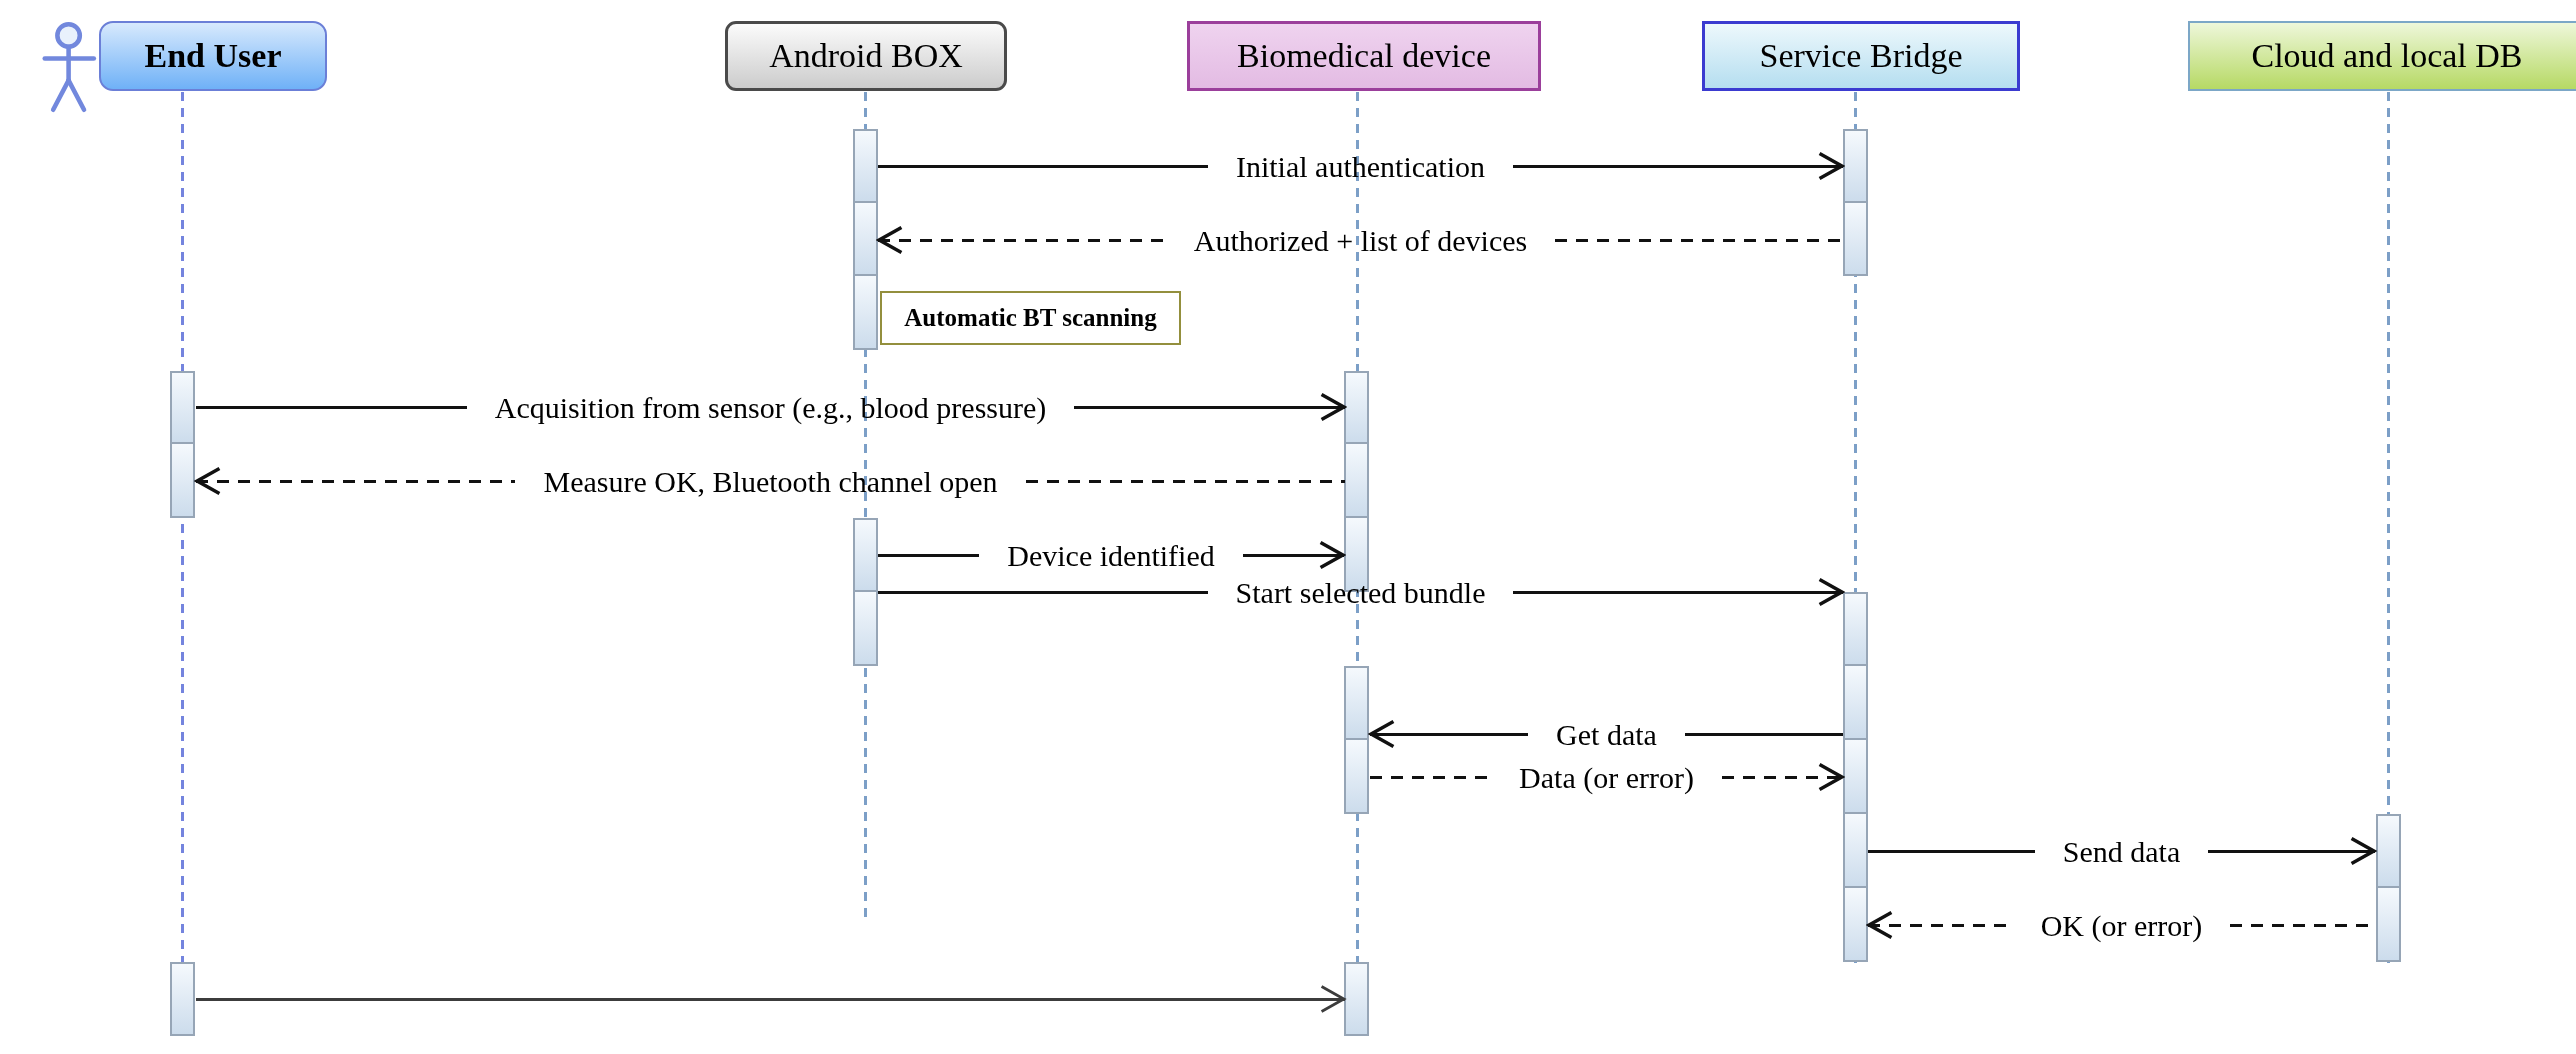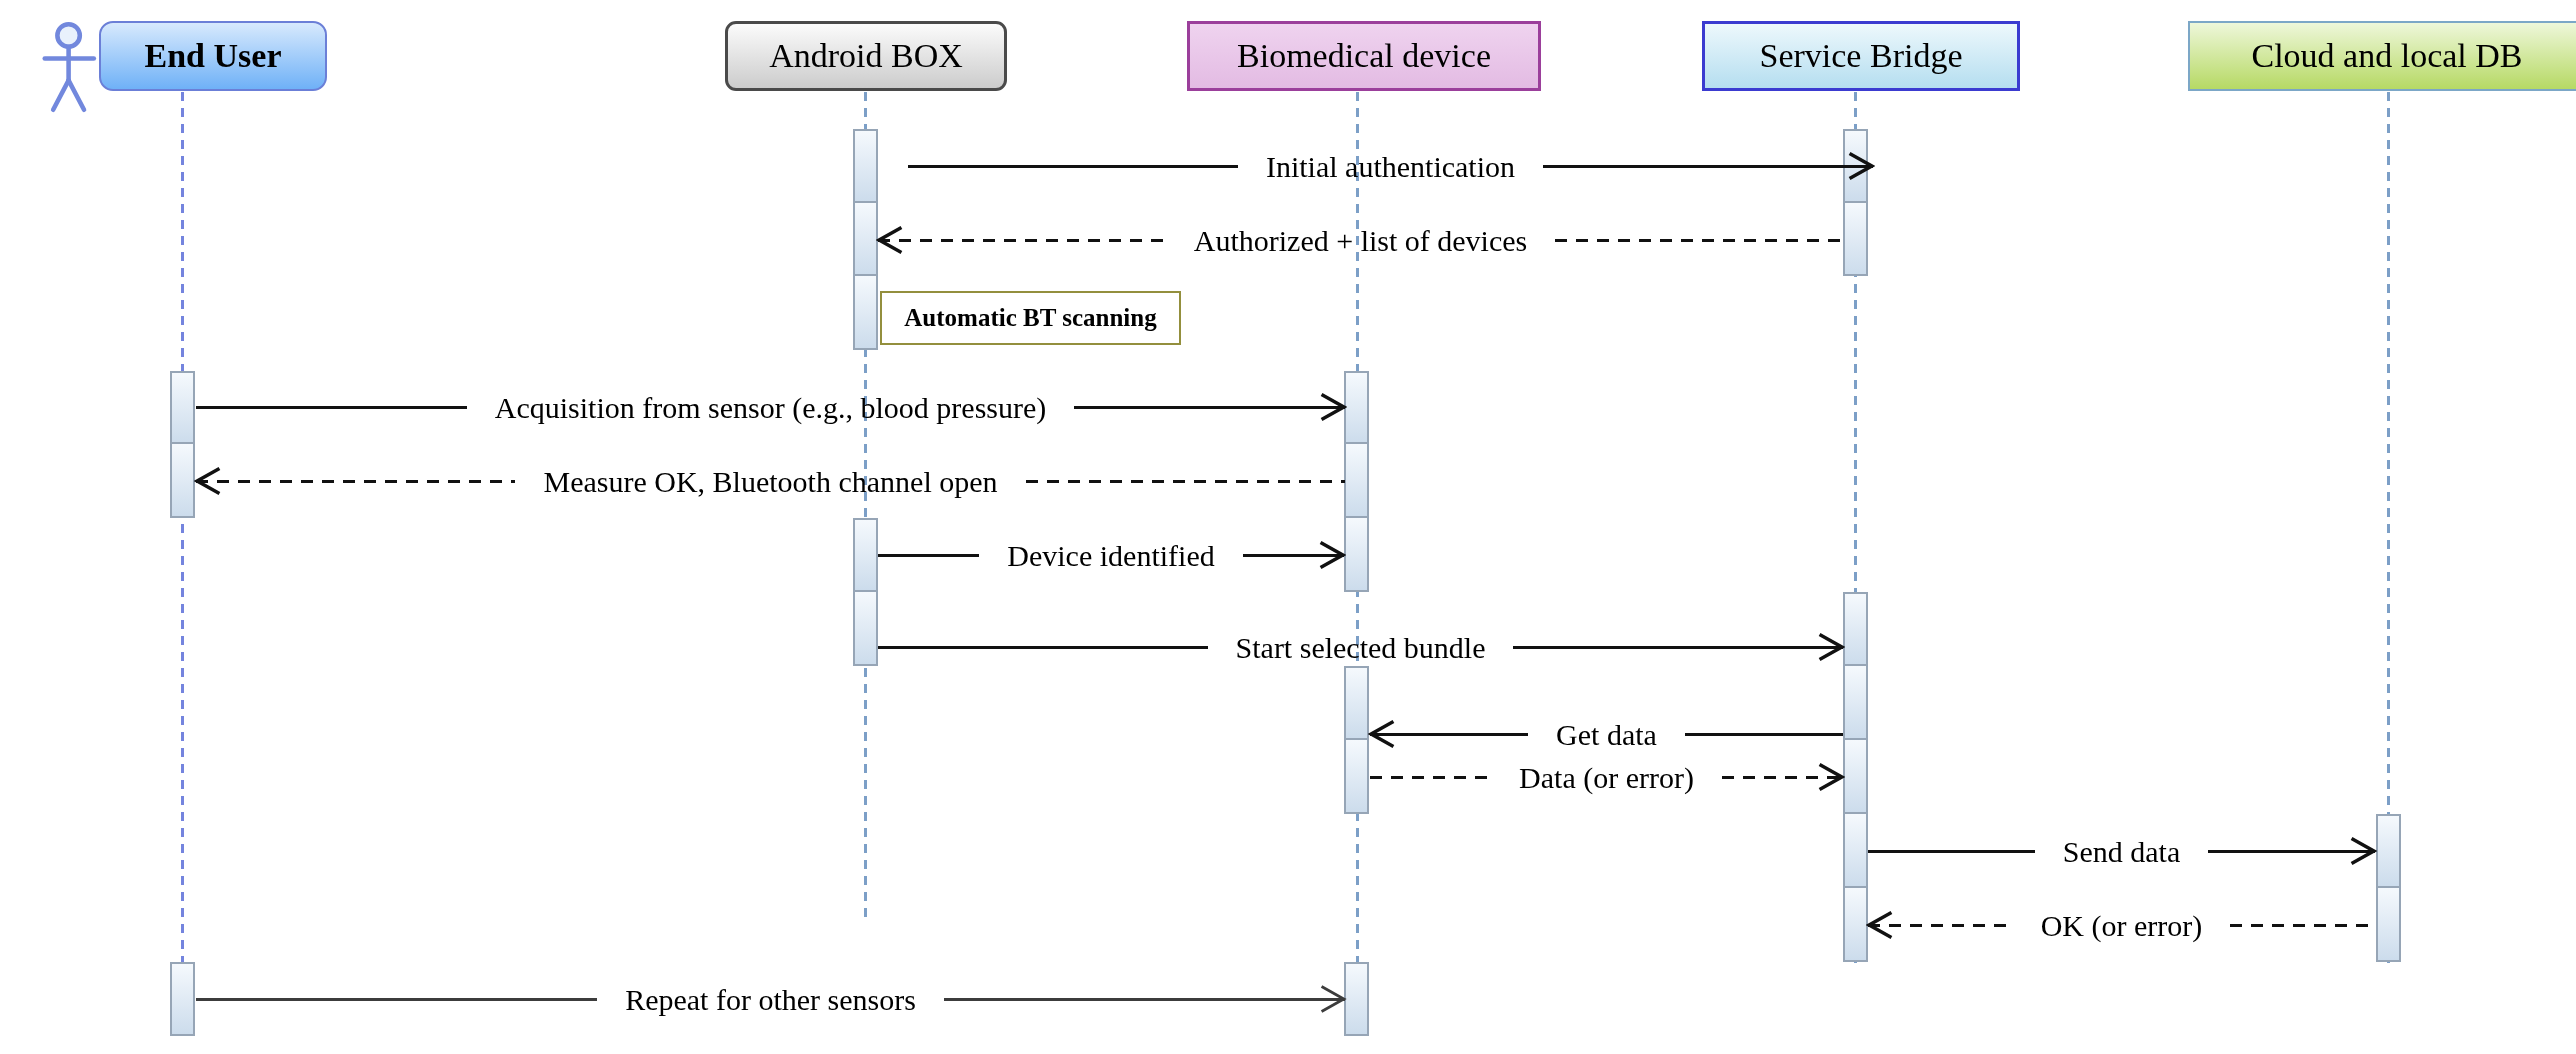--- a/index.html
+++ b/index.html
@@ -98,21 +98,21 @@
     <div class="activation" style="left: 1314px; top: 442px; width: 25px; height: 76px;"></div>
     <div class="activation" style="left: 1314px; top: 516px; width: 25px; height: 76px;"></div>
     <div class="activation" style="left: 1314px; top: 666px; width: 25px; height: 74px;"></div>
     <div class="activation" style="left: 1314px; top: 738px; width: 25px; height: 76px;"></div>
     <div class="activation" style="left: 1314px; top: 962px; width: 25px; height: 74px;"></div>
     <div class="activation" style="left: 2346px; top: 814px; width: 25px; height: 74px;"></div>
     <div class="activation" style="left: 2346px; top: 886px; width: 25px; height: 76px;"></div>
     <div class="note" style="left: 850px; top: 291px; width: 301px; height: 54px; background: rgb(255, 255, 255); border: 2.8px solid rgb(147, 143, 61);">
       <span>Automatic BT scanning</span>
     </div>
-    <div class="message" style="left: 848px; top: 148px; width: 965px; height: 37px; padding-left: 30px;">
+    <div class="message" style="left: 848px; top: 148px; width: 965px; height: 37px;">
       <div class="seg" style="height: 3.5px; background: rgb(17, 17, 17);"></div>
       <span class="lbl">Initial authentication</span>
       <div class="seg" style="height: 3.5px; background: rgb(17, 17, 17);"></div>
       <div class="arrowhead right"><svg width="30" height="32" viewBox="0 0 42 46" fill="none">
           <path d="M6 5 L38 23 L6 41" stroke="#111111" stroke-width="5" fill="none"></path>
         </svg></div>
     </div>
     <div class="message" style="left: 848px; top: 222px; width: 965px; height: 37px;">
       <div class="seg" style="height: 3.5px; background: repeating-linear-gradient(90deg, rgb(17, 17, 17) 0px, rgb(17, 17, 17) 12px, transparent 12px, transparent 21px);"></div>
       <span class="lbl">Authorized + list of devices</span>
@@ -138,21 +138,21 @@
         </svg></div>
     </div>
     <div class="message" style="left: 848px; top: 537px; width: 466px; height: 37px;">
       <div class="seg" style="height: 3.5px; background: rgb(17, 17, 17);"></div>
       <span class="lbl">Device identified</span>
       <div class="seg" style="height: 3.5px; background: rgb(17, 17, 17);"></div>
       <div class="arrowhead right"><svg width="30" height="32" viewBox="0 0 42 46" fill="none">
           <path d="M6 5 L38 23 L6 41" stroke="#111111" stroke-width="5" fill="none"></path>
         </svg></div>
     </div>
-    <div class="message" style="left: 848px; top: 629px; width: 965px; height: 37px; text-align: right;">
+    <div class="message" style="left: 848px; top: 574px; width: 965px; height: 37px; text-align: right;">
       <div class="seg" style="height: 3.5px; background: rgb(17, 17, 17);"></div>
       <span class="lbl">Start selected bundle</span>
       <div class="seg" style="height: 3.5px; background: rgb(17, 17, 17);"></div>
       <div class="arrowhead right"><svg width="30" height="32" viewBox="0 0 42 46" fill="none">
           <path d="M6 5 L38 23 L6 41" stroke="#111111" stroke-width="5" fill="none"></path>
         </svg></div>
     </div>
     <div class="message" style="left: 1340px; top: 716px; width: 473px; height: 37px;">
       <div class="seg" style="height: 3.5px; background: rgb(17, 17, 17);"></div>
       <span class="lbl">Get data</span>
@@ -180,20 +180,19 @@
     <div class="message" style="left: 1838px; top: 907px; width: 507px; height: 37px;">
       <div class="seg" style="height: 3.5px; background: repeating-linear-gradient(90deg, rgb(17, 17, 17) 0px, rgb(17, 17, 17) 12px, transparent 12px, transparent 21px);"></div>
       <span class="lbl">OK (or error)</span>
       <div class="seg" style="height: 3.5px; background: repeating-linear-gradient(90deg, rgb(17, 17, 17) 0px, rgb(17, 17, 17) 12px, transparent 12px, transparent 21px);"></div>
       <div class="arrowhead left"><svg width="30" height="32" viewBox="0 0 42 46" fill="none">
           <path d="M6 5 L38 23 L6 41" stroke="#111111" stroke-width="5" fill="none"></path>
         </svg></div>
     </div>
     <div class="message" style="left: 166px; top: 981px; width: 1149px; height: 37px;">
       <div class="seg" style="height: 2.8px; background: rgb(60, 60, 60);"></div>
-      <span class="lbl">Repeat for other sensors</span>
       <div class="seg" style="height: 2.8px; background: rgb(60, 60, 60);"></div>
       <div class="arrowhead right"><svg width="30" height="32" viewBox="0 0 42 46" fill="none">
           <path d="M6 5 L38 23 L6 41" stroke="#3c3c3c" stroke-width="4" fill="none"></path>
         </svg></div>
     </div>
   </div>
 
 
 </body></html>

